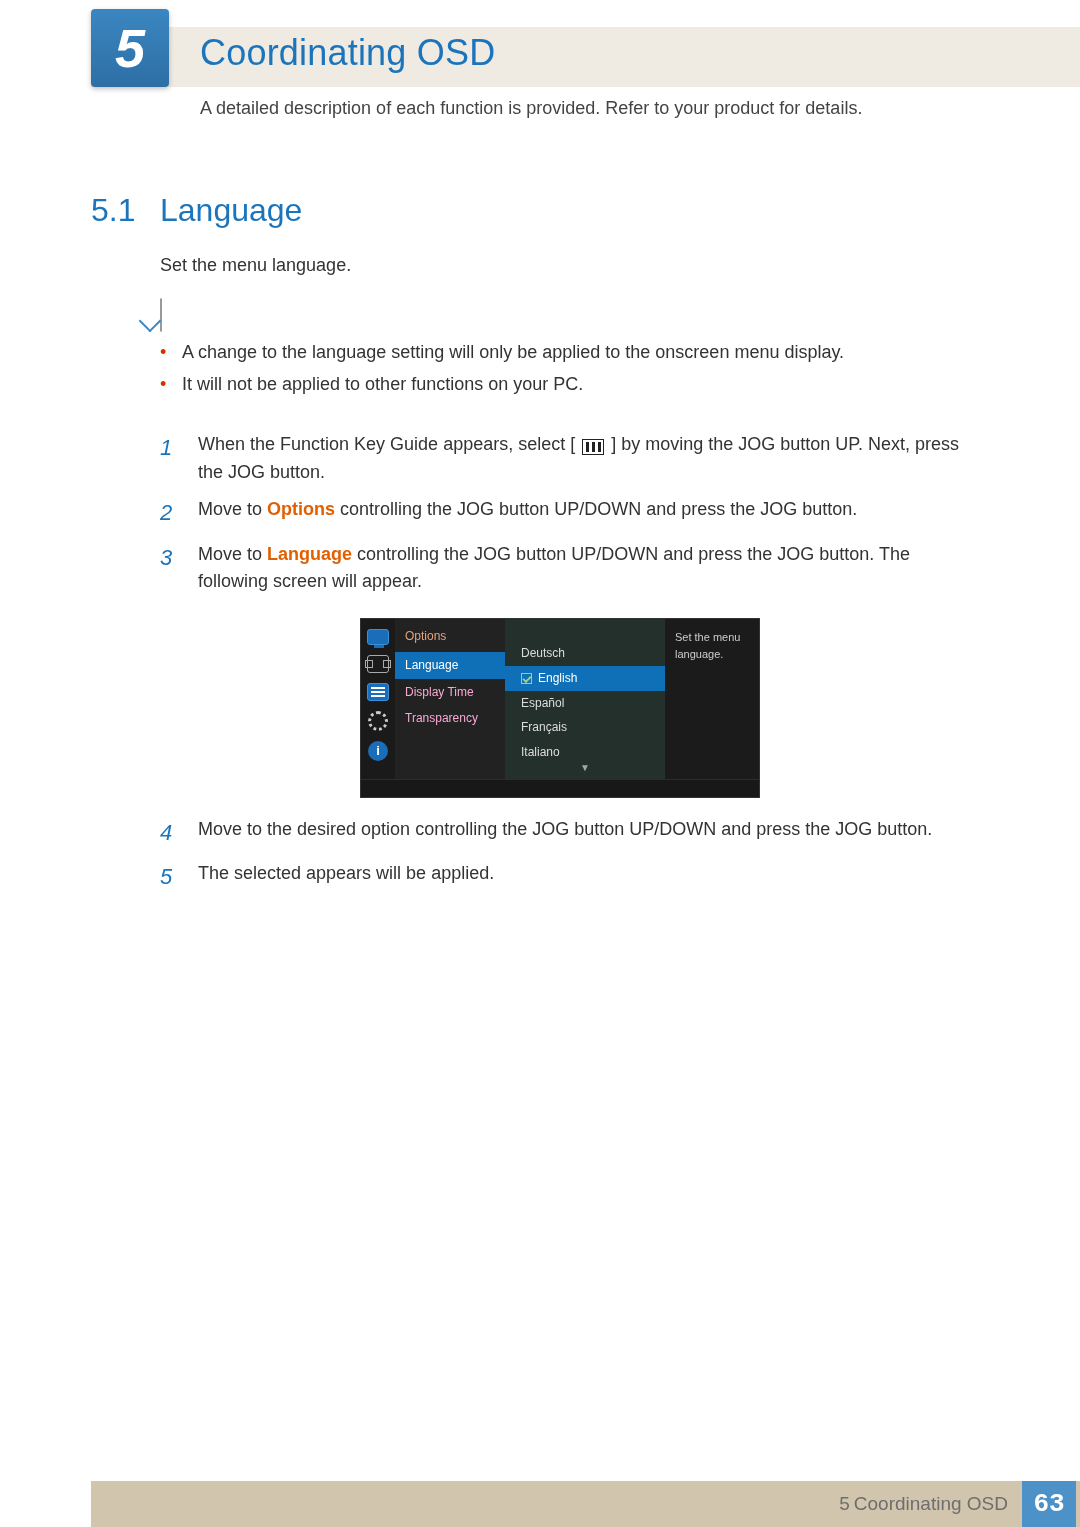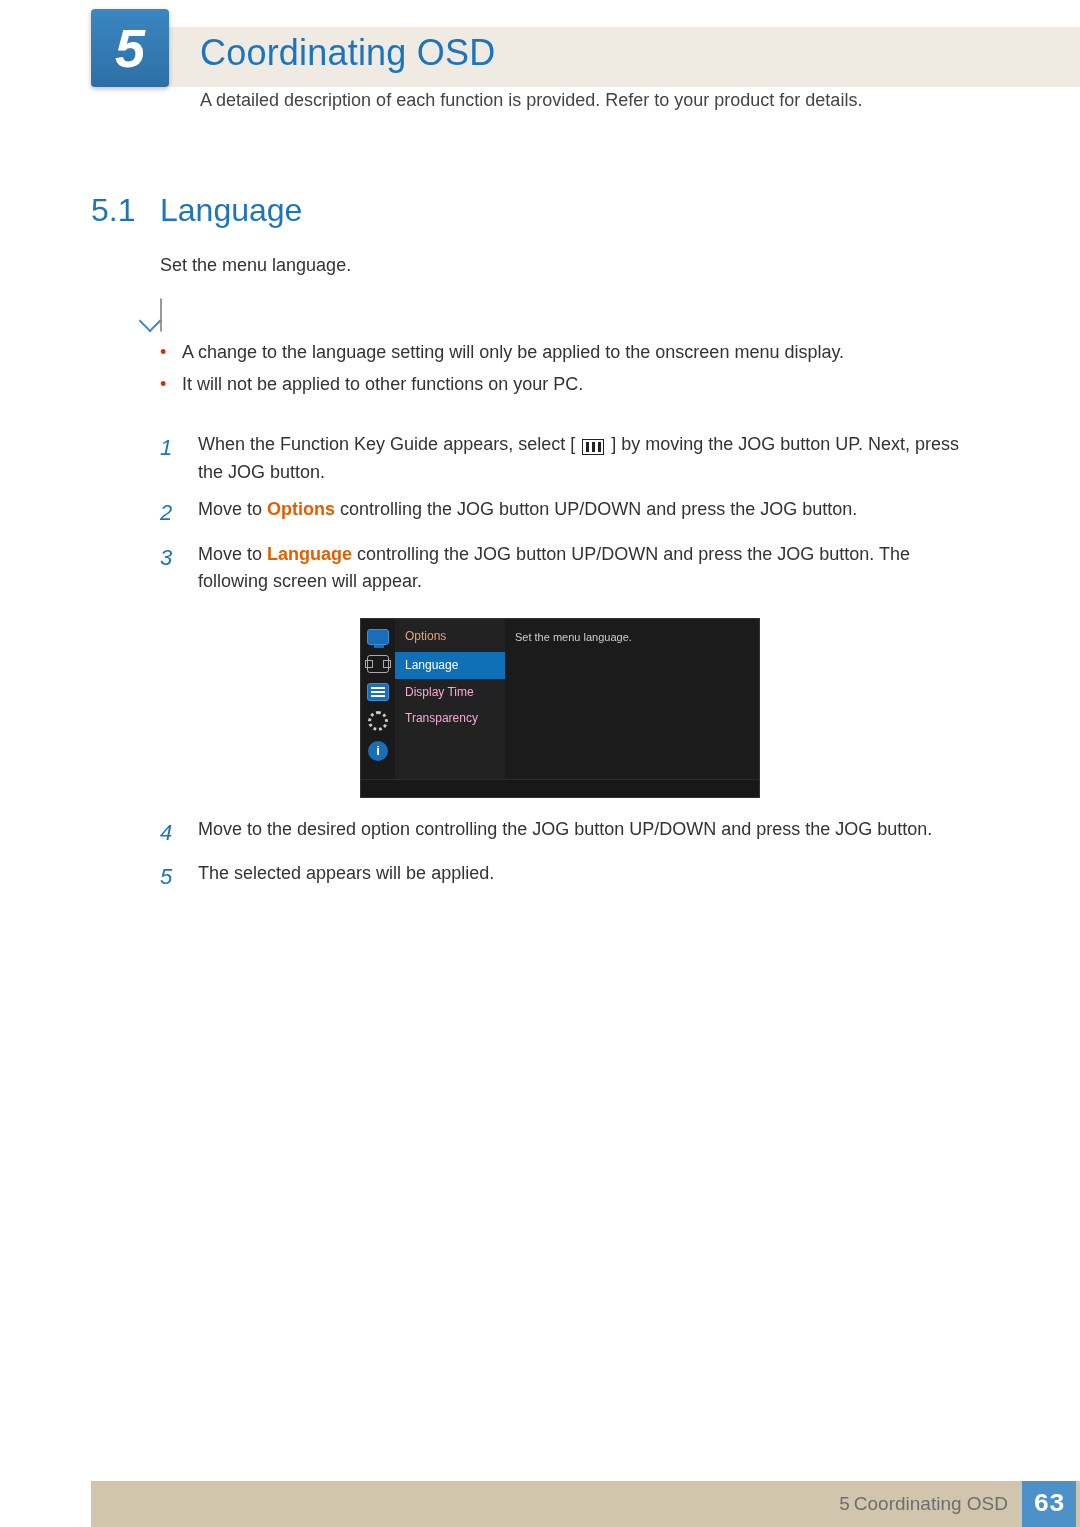--- a/index.html
+++ b/index.html
@@ -9,21 +9,21 @@
   
   .top-band { position: absolute; left: 91px; right: 0; top: 27px; height: 60px; background: #d2c5ad; opacity: .35; }
   .chapter-box {
     position: absolute; left: 91px; top: 9px; width: 78px; height: 78px;
     background: linear-gradient(#3b86c1, #2d6fa5);
     display:flex; align-items:center; justify-content:center;
     border-radius: 4px; box-shadow: 0 2px 5px rgba(0,0,0,.25);
   }
   .chapter-num { color:#fff; font-weight:bold; font-size:54px; font-style:italic; }
   .chapter-title { position:absolute; left:200px; top:32px; font-size:36px; color:#1c75bc; letter-spacing:.2px; }
-  .chapter-desc  { position:absolute; left:200px; top:90px; font-size:18px; color:#444; }
+  .chapter-desc  { position:absolute; left:200px; top:98px; font-size:18px; color:#444; }
 
   
   .sec-num   { position:absolute; left:91px; top:192px; font-size:32px; color:#1c75bc; font-weight:500; }
   .sec-title { position:absolute; left:160px; top:192px; font-size:32px; color:#1c75bc; font-weight:500; }
 
   .body { position:absolute; left:160px; top:252px; width:800px; font-size:18px; color:#333; line-height:1.55; }
   .para { margin-bottom: 18px; }
 
   
   .note-row { display:flex; gap:7px; align-items:flex-start; margin-bottom: 28px; flex-direction: column; }
@@ -154,20 +154,31 @@
             <div class="ico ico-eq"></div>
             <div class="ico ico-gear"></div>
             <div class="ico ico-info">i</div>
           </div>
           <div class="osd-left">
             <div class="hdr">Options</div>
             <div class="row sel">Language</div>
             <div class="row">Display Time</div>
             <div class="row">Transparency</div>
           </div>
+          <div class="osd-mid">
+            <div class="row">Deutsch</div>
+            <div class="row sel">
+              <span class="chk"></span>
+              <span>English</span>
+            </div>
+            <div class="row">Español</div>
+            <div class="row">Français</div>
+            <div class="row">Italiano</div>
+            <div class="arrow">▼</div>
+          </div>
           <div class="osd-right">Set the menu language.</div>
         </div>
         <div class="osd-footer"></div>
       </div>
     </div>
 
     <ol class="steps">
       <li>
         <span class="step-num">4</span>
         <span class="step-text">Move to the desired option controlling the JOG button UP/DOWN and press the JOG button.</span>

